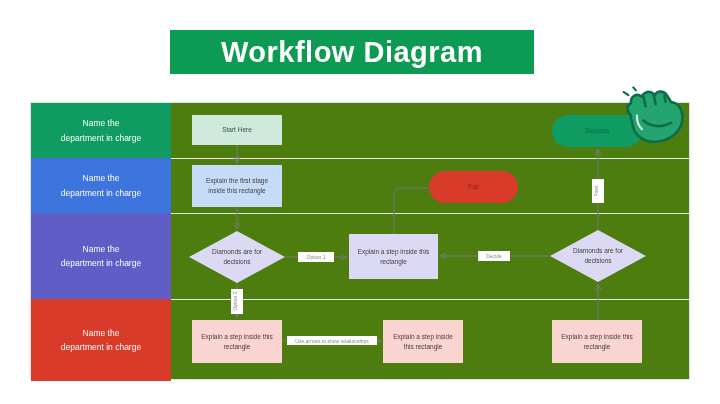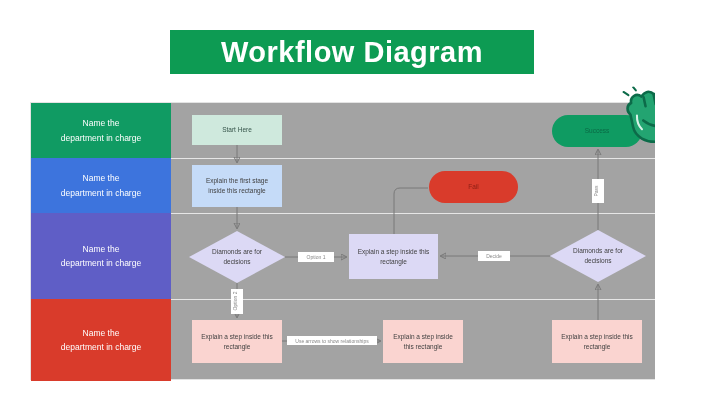--- a/index.html
+++ b/index.html
@@ -1,24 +1,24 @@
 <!DOCTYPE html>
 <html><head>
 <meta charset="utf-8">
 <style>
   * { margin:0; padding:0; box-sizing:border-box; }
   body { font-family:"Liberation Sans", sans-serif; background:#fff; }
-  .page { position:relative; width:655px; height:404px; background:#ffffff; overflow:hidden; }
+  .page { position:relative; width:720px; height:404px; background:#ffffff; overflow:hidden; }
 
   .banner { position:absolute; left:170px; top:30px; width:364px; height:44px;
             background:#0d9b53; display:flex; align-items:center; justify-content:center; }
   .banner h1 { color:#ffffff; font-size:29px; font-weight:bold; letter-spacing:.5px; }
 
   .panel { position:absolute; left:30px; top:102px; width:660px; height:278px;
-           background:#a3a3a3; border:1px solid #e3e3e3; }
+           background:#4d7c0f; border:1px solid #e3e3e3; }
 
   .lane { position:absolute; left:0; width:140px; display:flex; align-items:center;
           justify-content:center; text-align:center; }
   .lane span { color:#ffffff; font-size:8.5px; line-height:1.7; white-space:pre-line; }
   .lane1 { top:0; height:55px; background:#109b63; }
   .lane2 { top:55px; height:55px; background:#3d74dd; }
   .lane3 { top:110px; height:86px; background:#5f5ec6; }
   .lane4 { top:196px; height:82px; background:#d93b2b; }
 
   .divider { position:absolute; left:140px; width:519px; height:1px; background:#e6e6e6; }

